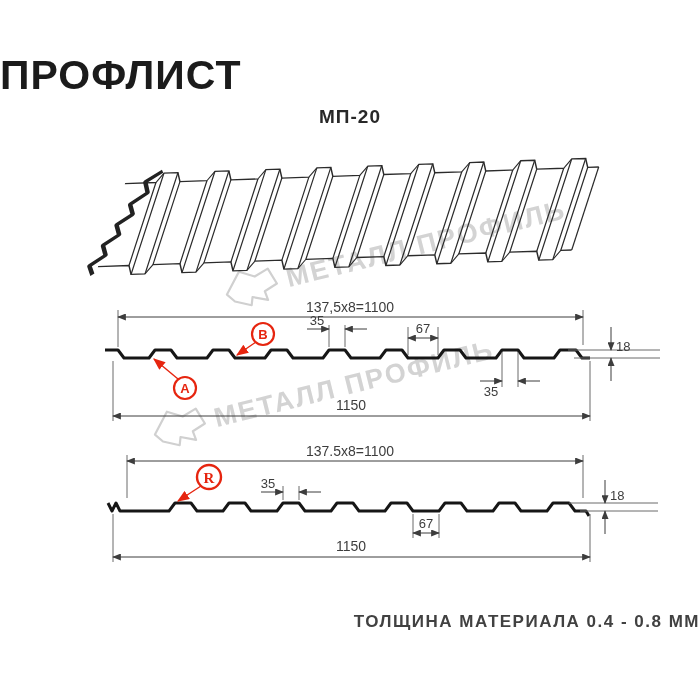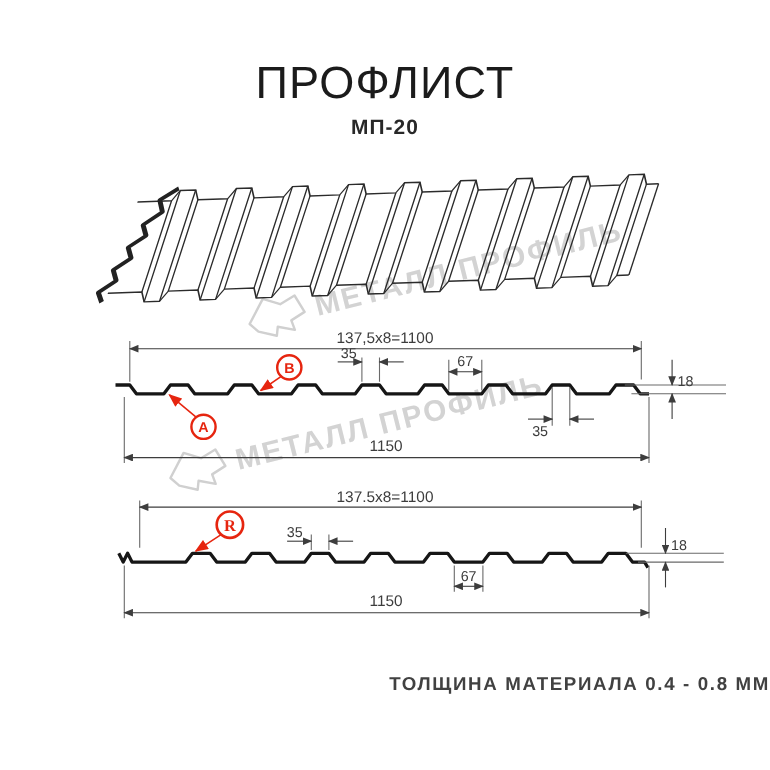--- a/index.html
+++ b/index.html
@@ -1,19 +1,19 @@
 <!DOCTYPE html>
 <html><head>
 <meta charset="utf-8">
 <style>
   html,body{margin:0;padding:0;}
   body{width:700px;height:700px;background:#ffffff;position:relative;overflow:hidden;
        font-family:"Liberation Sans", sans-serif;}
   .abs{position:absolute;}
-  .title{left:0;top:52px;width:700px;text-align:center;font-size:41px;font-weight:400;
+  .title{left:0;top:52px;width:700px;text-align:left;font-size:41px;font-weight:700;
          letter-spacing:1px;color:#1b1b1b;z-index:2;}
   .subtitle{left:0;top:106px;width:700px;text-align:center;font-size:19px;font-weight:700;
          letter-spacing:1px;color:#282828;z-index:2;}
   .footer-note{left:0;top:612px;width:700px;text-align:right;font-size:17px;font-weight:700;
          letter-spacing:1.5px;color:#414141;z-index:2;}
   .wm-text{white-space:nowrap;font-size:27px;font-weight:700;letter-spacing:2px;
          color:#d3d3d3;transform-origin:0 0;transform:rotate(-14deg);z-index:0;}
   .wm-logo{z-index:0;}
   svg{overflow:visible;}
   .diag{z-index:1;}

